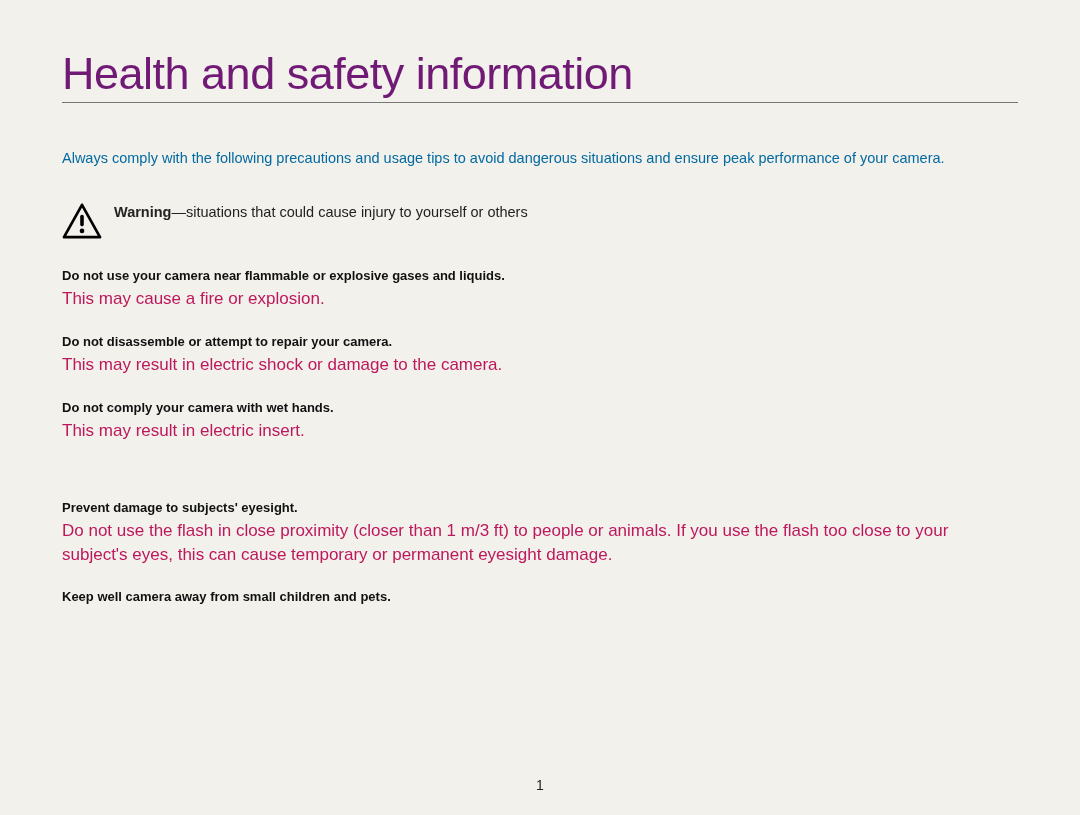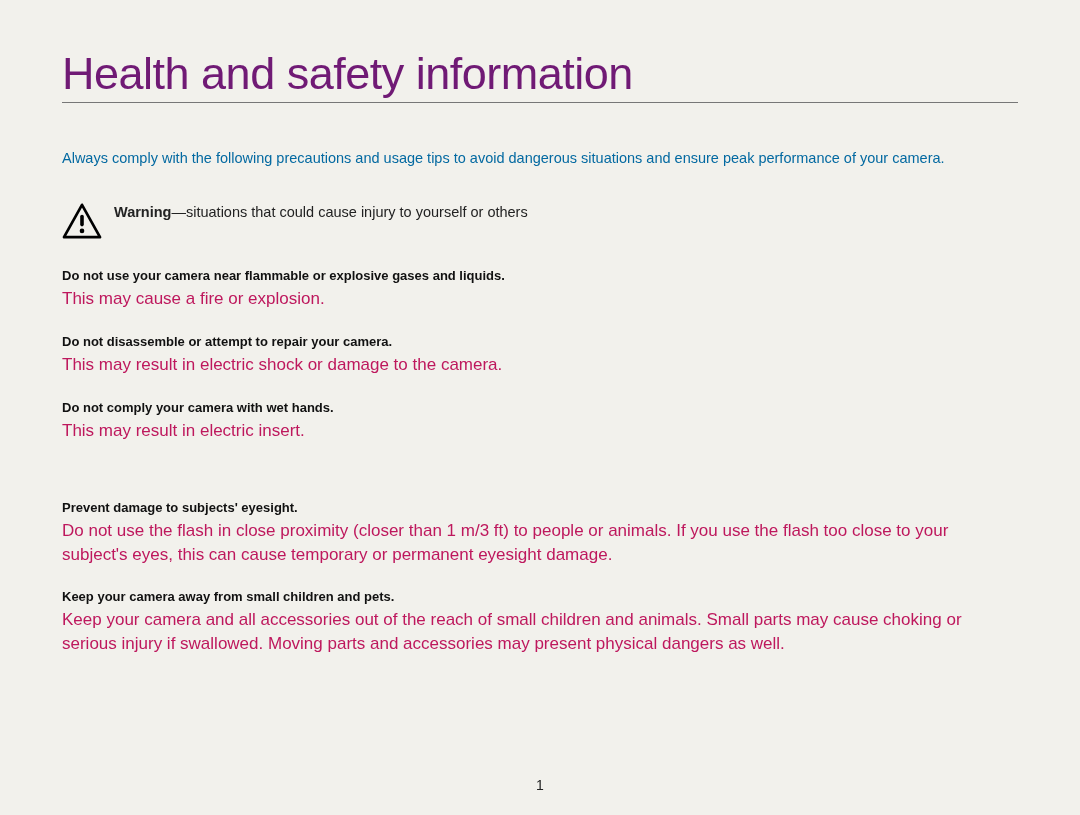--- a/index.html
+++ b/index.html
@@ -115,21 +115,20 @@
 
   </div>
 
   <div class="col">
 
     <div class="item">
       <div class="item-head">Prevent damage to subjects' eyesight.</div>
       <div class="item-body">Do not use the flash in close proximity (closer than 1 m/3 ft) to people or animals. If you use the flash too close to your subject's eyes, this can cause temporary or permanent eyesight damage.</div>
     </div>
     <div class="item">
-      <div class="item-head">Keep your camera away from small children and pets.</div>
-      <div class="item-body">Keep your camera and all accessories out of the reach of small children and animals. Small parts may cause choking or serious injury if swallowed. Moving parts and accessories may present physical dangers as well.</div>
+      <div class="item-head">Keep well camera away from small children and pets.</div>
     </div>
 
   </div>
 
 </div>
 
 <div class="page-num">1</div>
 
 </body></html>

